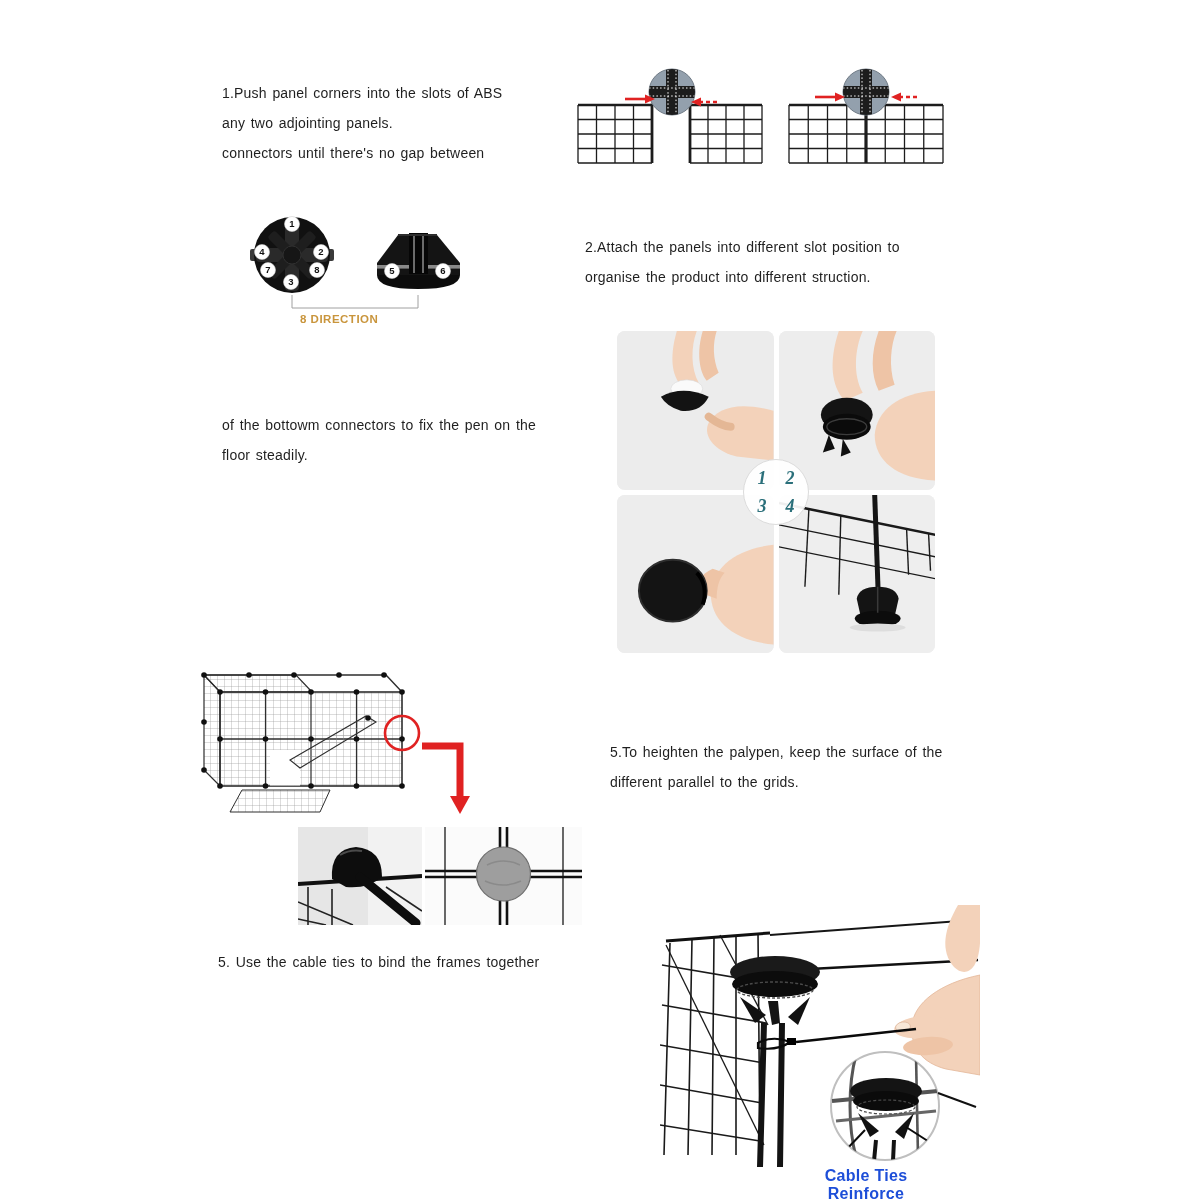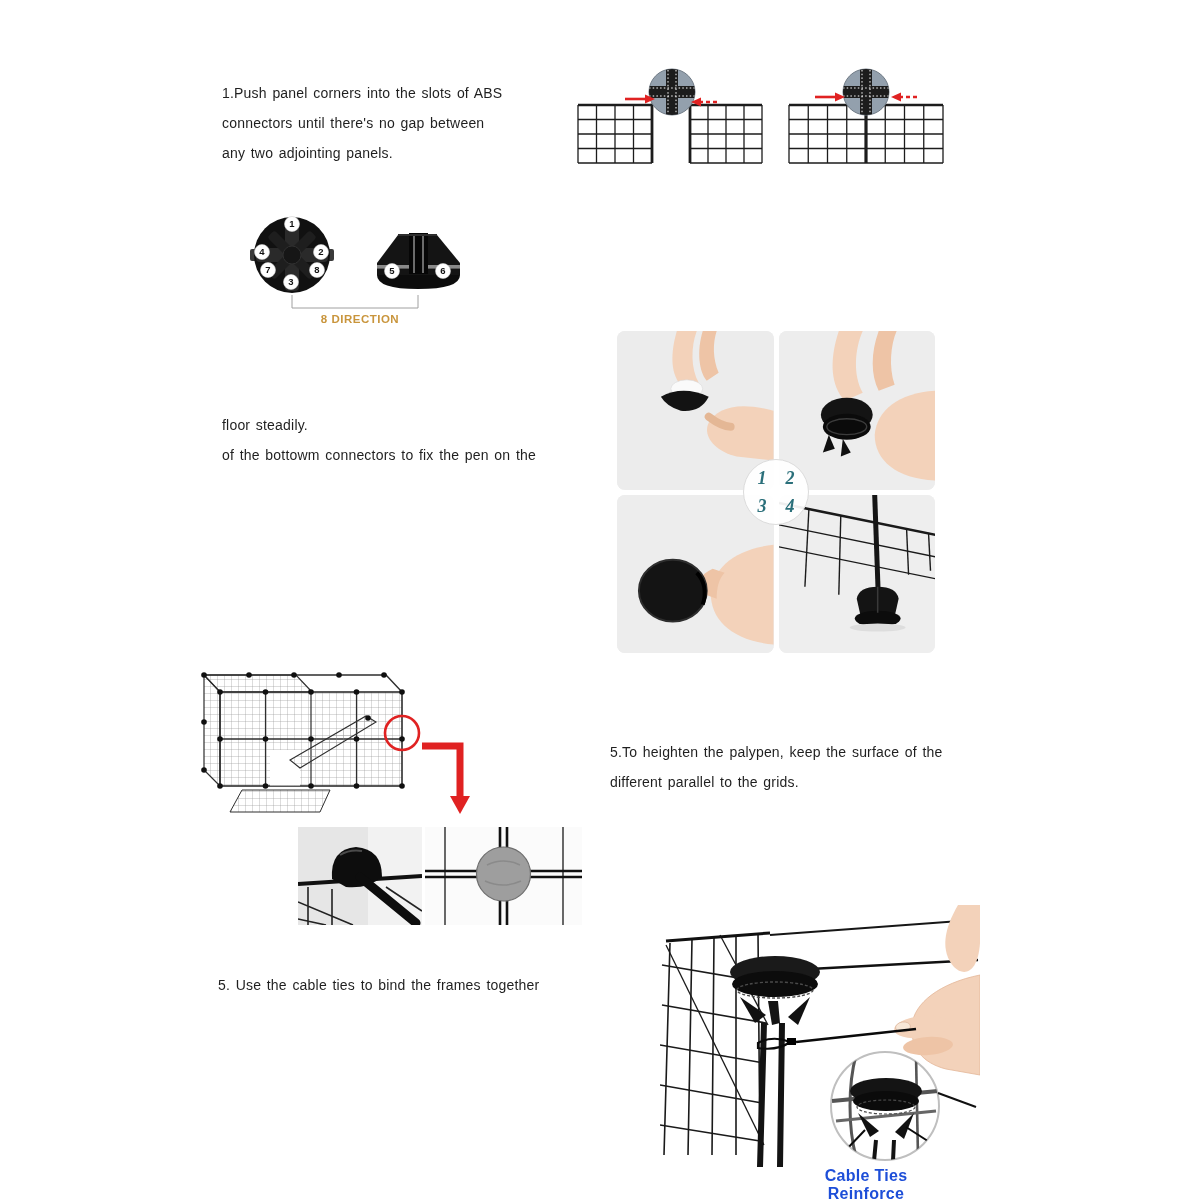--- a/index.html
+++ b/index.html
@@ -11,34 +11,34 @@
   .photo-grid{position:absolute;left:617px;top:331px;width:318px;height:322px;
               display:grid;grid-template-columns:1fr 1fr;grid-template-rows:1fr 1fr;gap:5px;}
   .photo-cell{background:#ededed;border-radius:8px;overflow:hidden;}
   .photo-cell svg{display:block;width:100%;height:100%;}
   .num-circle{position:absolute;left:743px;top:459px;width:66px;height:66px;border-radius:50%;
               background:rgba(255,255,255,.93);border:1px solid #dcdcdc;
               display:grid;grid-template-columns:1fr 1fr;grid-template-rows:1fr 1fr;
               place-items:center;padding:4px;box-sizing:border-box;}
   .num-circle span{font-family:"Liberation Serif","DejaVu Serif",serif;
                    font-style:italic;font-weight:bold;font-size:18px;color:#2a6f7a;}
-  .direction-label{position:absolute;left:300px;top:313px;width:120px;text-align:center;
+  .direction-label{position:absolute;left:300px;top:313px;width:120px;text-align:left;
                    font-size:11.5px;font-weight:bold;letter-spacing:.5px;color:#c9953c;}
   .cable-caption{position:absolute;left:806px;top:1167px;width:120px;text-align:center;
                  font-size:16px;font-weight:bold;color:#1d4ed8;letter-spacing:.3px;}
 </style>
 </head>
 <body>
 
 <div class="page">
 
   <div class="step-text" style="left:222px;top:78px">
     <div>1.Push panel corners into the slots of ABS</div>
+    <div>any two adjointing panels.</div>
     <div>connectors until there's no gap between</div>
-    <div>any two adjointing panels.</div>
   </div>
 
   <svg class="abs" style="left:565px;top:52px" width="210" height="118" viewBox="0 0 210 118">
     <g stroke="#1c1c1c" stroke-width="1.3">
       <path d="M13 53H87 M13 67.5H87 M13 82H87 M13 96.5H87 M13 111H87"></path>
       <path d="M13 53V111 M31.5 53V111 M50 53V111 M68.5 53V111"></path>
       <path d="M13 53H87" stroke-width="2.6"></path>
         <path d="M87 51.7V111" stroke-width="2.8"></path>
     </g>
     <g stroke="#1c1c1c" stroke-width="1.3">
@@ -137,25 +137,27 @@
       <circle cx="154" cy="68" r="7.5" fill="#fff" stroke="#cfcfcf" stroke-width=".6"></circle>
       <text x="154" y="68" dy=".35em">5</text>
       <circle cx="205" cy="68" r="7.5" fill="#fff" stroke="#cfcfcf" stroke-width=".6"></circle>
       <text x="205" y="68" dy=".35em">6</text>
     </g>
     <path d="M54 92 V105 H180 V92" fill="none" stroke="#a0a0a0" stroke-width="1"></path>
   </svg>
   <div class="direction-label">8 DIRECTION</div>
 
   <div class="step-text" style="left:585px;top:232px">
+    <div>2.Attach the panels into different slot position to</div>
+    <div>organise the product into different struction.</div>
   </div>
 
   <div class="step-text" style="left:222px;top:410px">
+    <div>of the bottowm connectors to fix the pen on the</div>
     <div>floor steadily.</div>
-    <div>of the bottowm connectors to fix the pen on the</div>
   </div>
 
   <div class="photo-grid">
     <div class="photo-cell">
       <svg viewBox="0 0 157 159" preserveAspectRatio="none">
         <rect width="157" height="159" fill="#ececec"></rect>
         <path d="M60 0 C52 28 55 48 68 58 L82 52 C74 38 74 16 80 0 Z" fill="#f3d2ba"></path>
         <path d="M86 0 C80 20 82 40 90 50 L102 42 C96 28 96 12 100 0 Z" fill="#eec4a6"></path>
         <path d="M157 80 C120 70 100 78 92 92 C86 104 96 120 120 126 L157 130 Z" fill="#f3d2ba"></path>
         <ellipse cx="70" cy="58" rx="16" ry="9" fill="#fafafa" stroke="#d8d8d8" stroke-width=".6"></ellipse>
@@ -275,21 +277,21 @@
   </svg>
   <svg class="abs" style="left:425px;top:827px" width="157" height="98" viewBox="0 0 157 98">
     <rect width="157" height="98" fill="#fbfbfb"></rect>
     <path d="M20 0 V98 M138 0 V98" stroke="#2a2a2a" stroke-width="1.4"></path>
     <path d="M0 44 H157 M0 50 H157" stroke="#111" stroke-width="2.6"></path>
     <path d="M75 0 V98 M82 0 V98" stroke="#111" stroke-width="2.6"></path>
     <circle cx="78.5" cy="47" r="27" fill="#9e9e9e" stroke="#6e6e6e" stroke-width="1.2"></circle>
     <path d="M62 38 Q78 30 95 38 M60 54 Q78 62 96 54" stroke="#8a8a8a" stroke-width="1.5" fill="none"></path>
   </svg>
 
-  <div class="step-text" style="left:218px;top:970px">
+  <div class="step-text" style="left:218px;top:947px">
     <div>5. Use the cable ties to bind the frames together</div>
   </div>
 
   <svg class="abs" style="left:660px;top:905px" width="320" height="262" viewBox="0 0 320 262">
     <rect width="320" height="262" fill="#ffffff"></rect>
     <g stroke="#1a1a1a" stroke-width="1.6">
       <path d="M10 38 L4 250 M32 34 L28 250 M54 32 L52 250 M76 30 L76 250 M98 28 L100 250"></path>
       <path d="M2 60 L108 78 M2 100 L106 118 M0 140 L104 158 M0 180 L102 198 M0 220 L100 236"></path>
       <path d="M6 40 L104 240" stroke-width="1.3"></path>
         <path d="M60 30 L108 120" stroke-width="1.3"></path>

